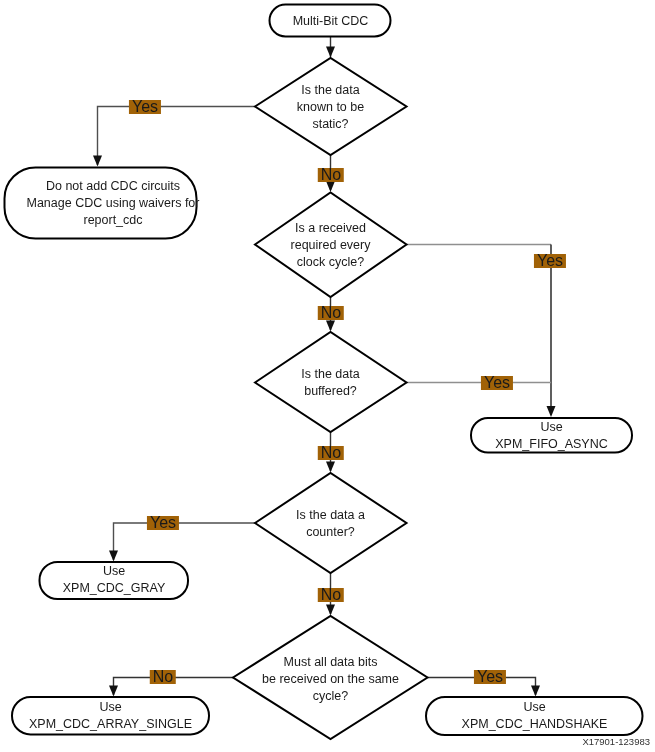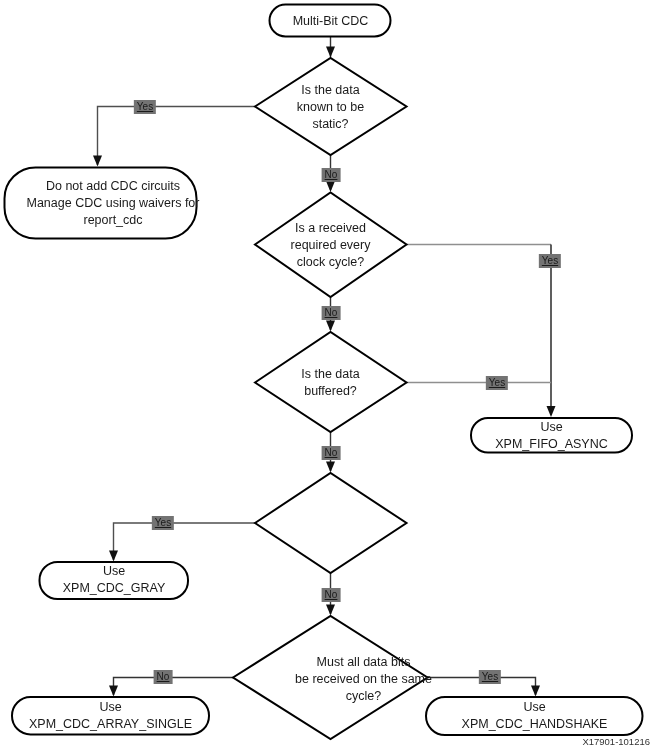--- a/index.html
+++ b/index.html
@@ -17,26 +17,25 @@
     transform: translate(-50%, -50%);
     text-align: center;
     white-space: pre-line;
     font-size: 12.5px;
     line-height: 17px;
     color: #1a1a1a;
   }
   .edge-label {
     position: absolute;
     transform: translate(-50%, -50%);
-    background: #737373;
+    background: #a16207;
     padding: 0 3px;
-    font-size: 10px;
+    font-size: 16px;
     line-height: 14px;
     color: #1a1a1a;
-    text-decoration: underline;
   }
   .watermark {
     position: absolute;
     right: 5px;
     top: 736px;
     font-size: 9.5px;
     color: #333333;
   }
 </style>
 </head>
@@ -90,36 +89,38 @@
   <div class="node-label" style="left:113px; top:203px;">Do not add CDC circuits
 Manage CDC using waivers for
 report_cdc</div>
   <div class="node-label" style="left:330.5px; top:245px;">Is a received
 required every
 clock cycle?</div>
   <div class="node-label" style="left:330.5px; top:383px;">Is the data
 buffered?</div>
   <div class="node-label" style="left:551.5px; top:435.5px;">Use
 XPM_FIFO_ASYNC</div>
+  <div class="node-label" style="left:330.5px; top:524px;">Is the data a
+counter?</div>
   <div class="node-label" style="left:114px; top:580px;">Use
 XPM_CDC_GRAY</div>
-  <div class="node-label" style="left:330.5px; top:678.5px;margin-left:33px;">Must all data bits
+  <div class="node-label" style="left:330.5px; top:678.5px;">Must all data bits
 be received on the same
 cycle?</div>
   <div class="node-label" style="left:110.5px; top:715.5px;">Use
 XPM_CDC_ARRAY_SINGLE</div>
   <div class="node-label" style="left:534.5px; top:716px;">Use
 XPM_CDC_HANDSHAKE</div>
 
   <div class="edge-label" style="left:145px; top:106.5px;">Yes</div>
   <div class="edge-label" style="left:331px; top:175px;">No</div>
   <div class="edge-label" style="left:550px; top:260.5px;">Yes</div>
   <div class="edge-label" style="left:331px; top:313px;">No</div>
   <div class="edge-label" style="left:497px; top:382.5px;">Yes</div>
   <div class="edge-label" style="left:331px; top:453px;">No</div>
   <div class="edge-label" style="left:163px; top:523px;">Yes</div>
   <div class="edge-label" style="left:331px; top:595px;">No</div>
   <div class="edge-label" style="left:163px; top:676.5px;">No</div>
   <div class="edge-label" style="left:490px; top:676.5px;">Yes</div>
 
-  <div class="watermark">X17901-101216</div>
+  <div class="watermark">X17901-123983</div>
 
 </div>
 
 </body></html>

